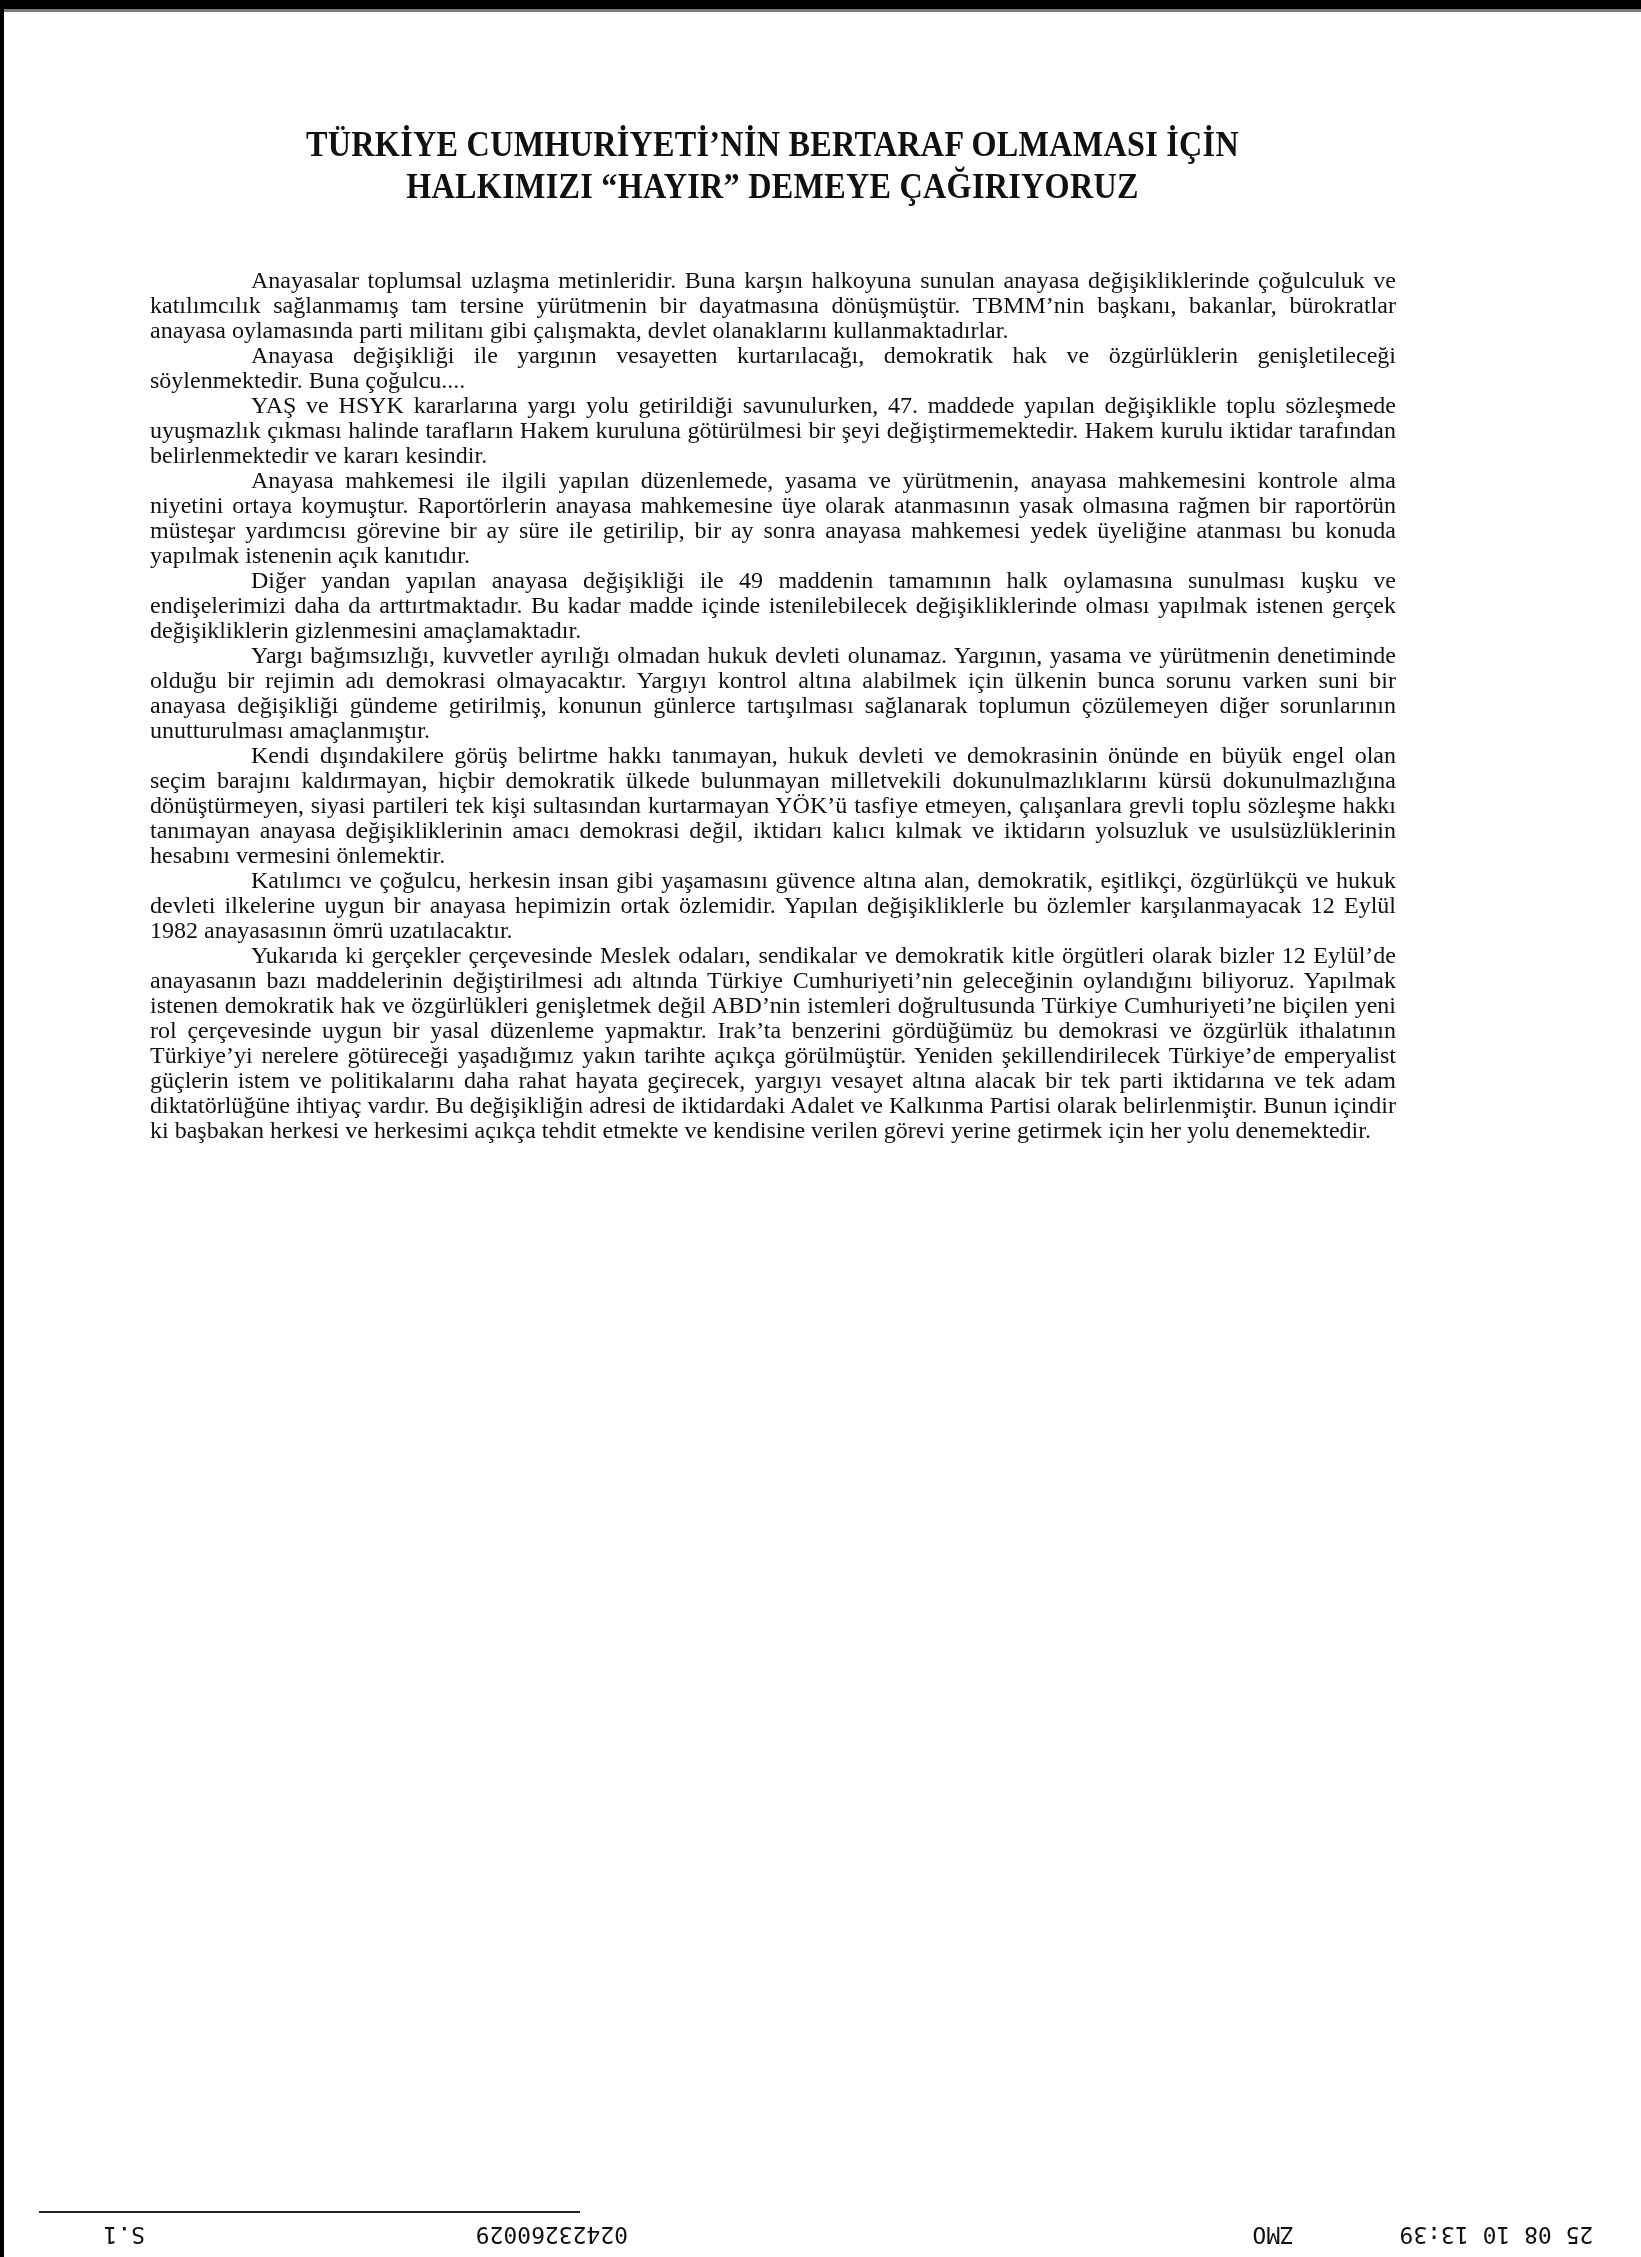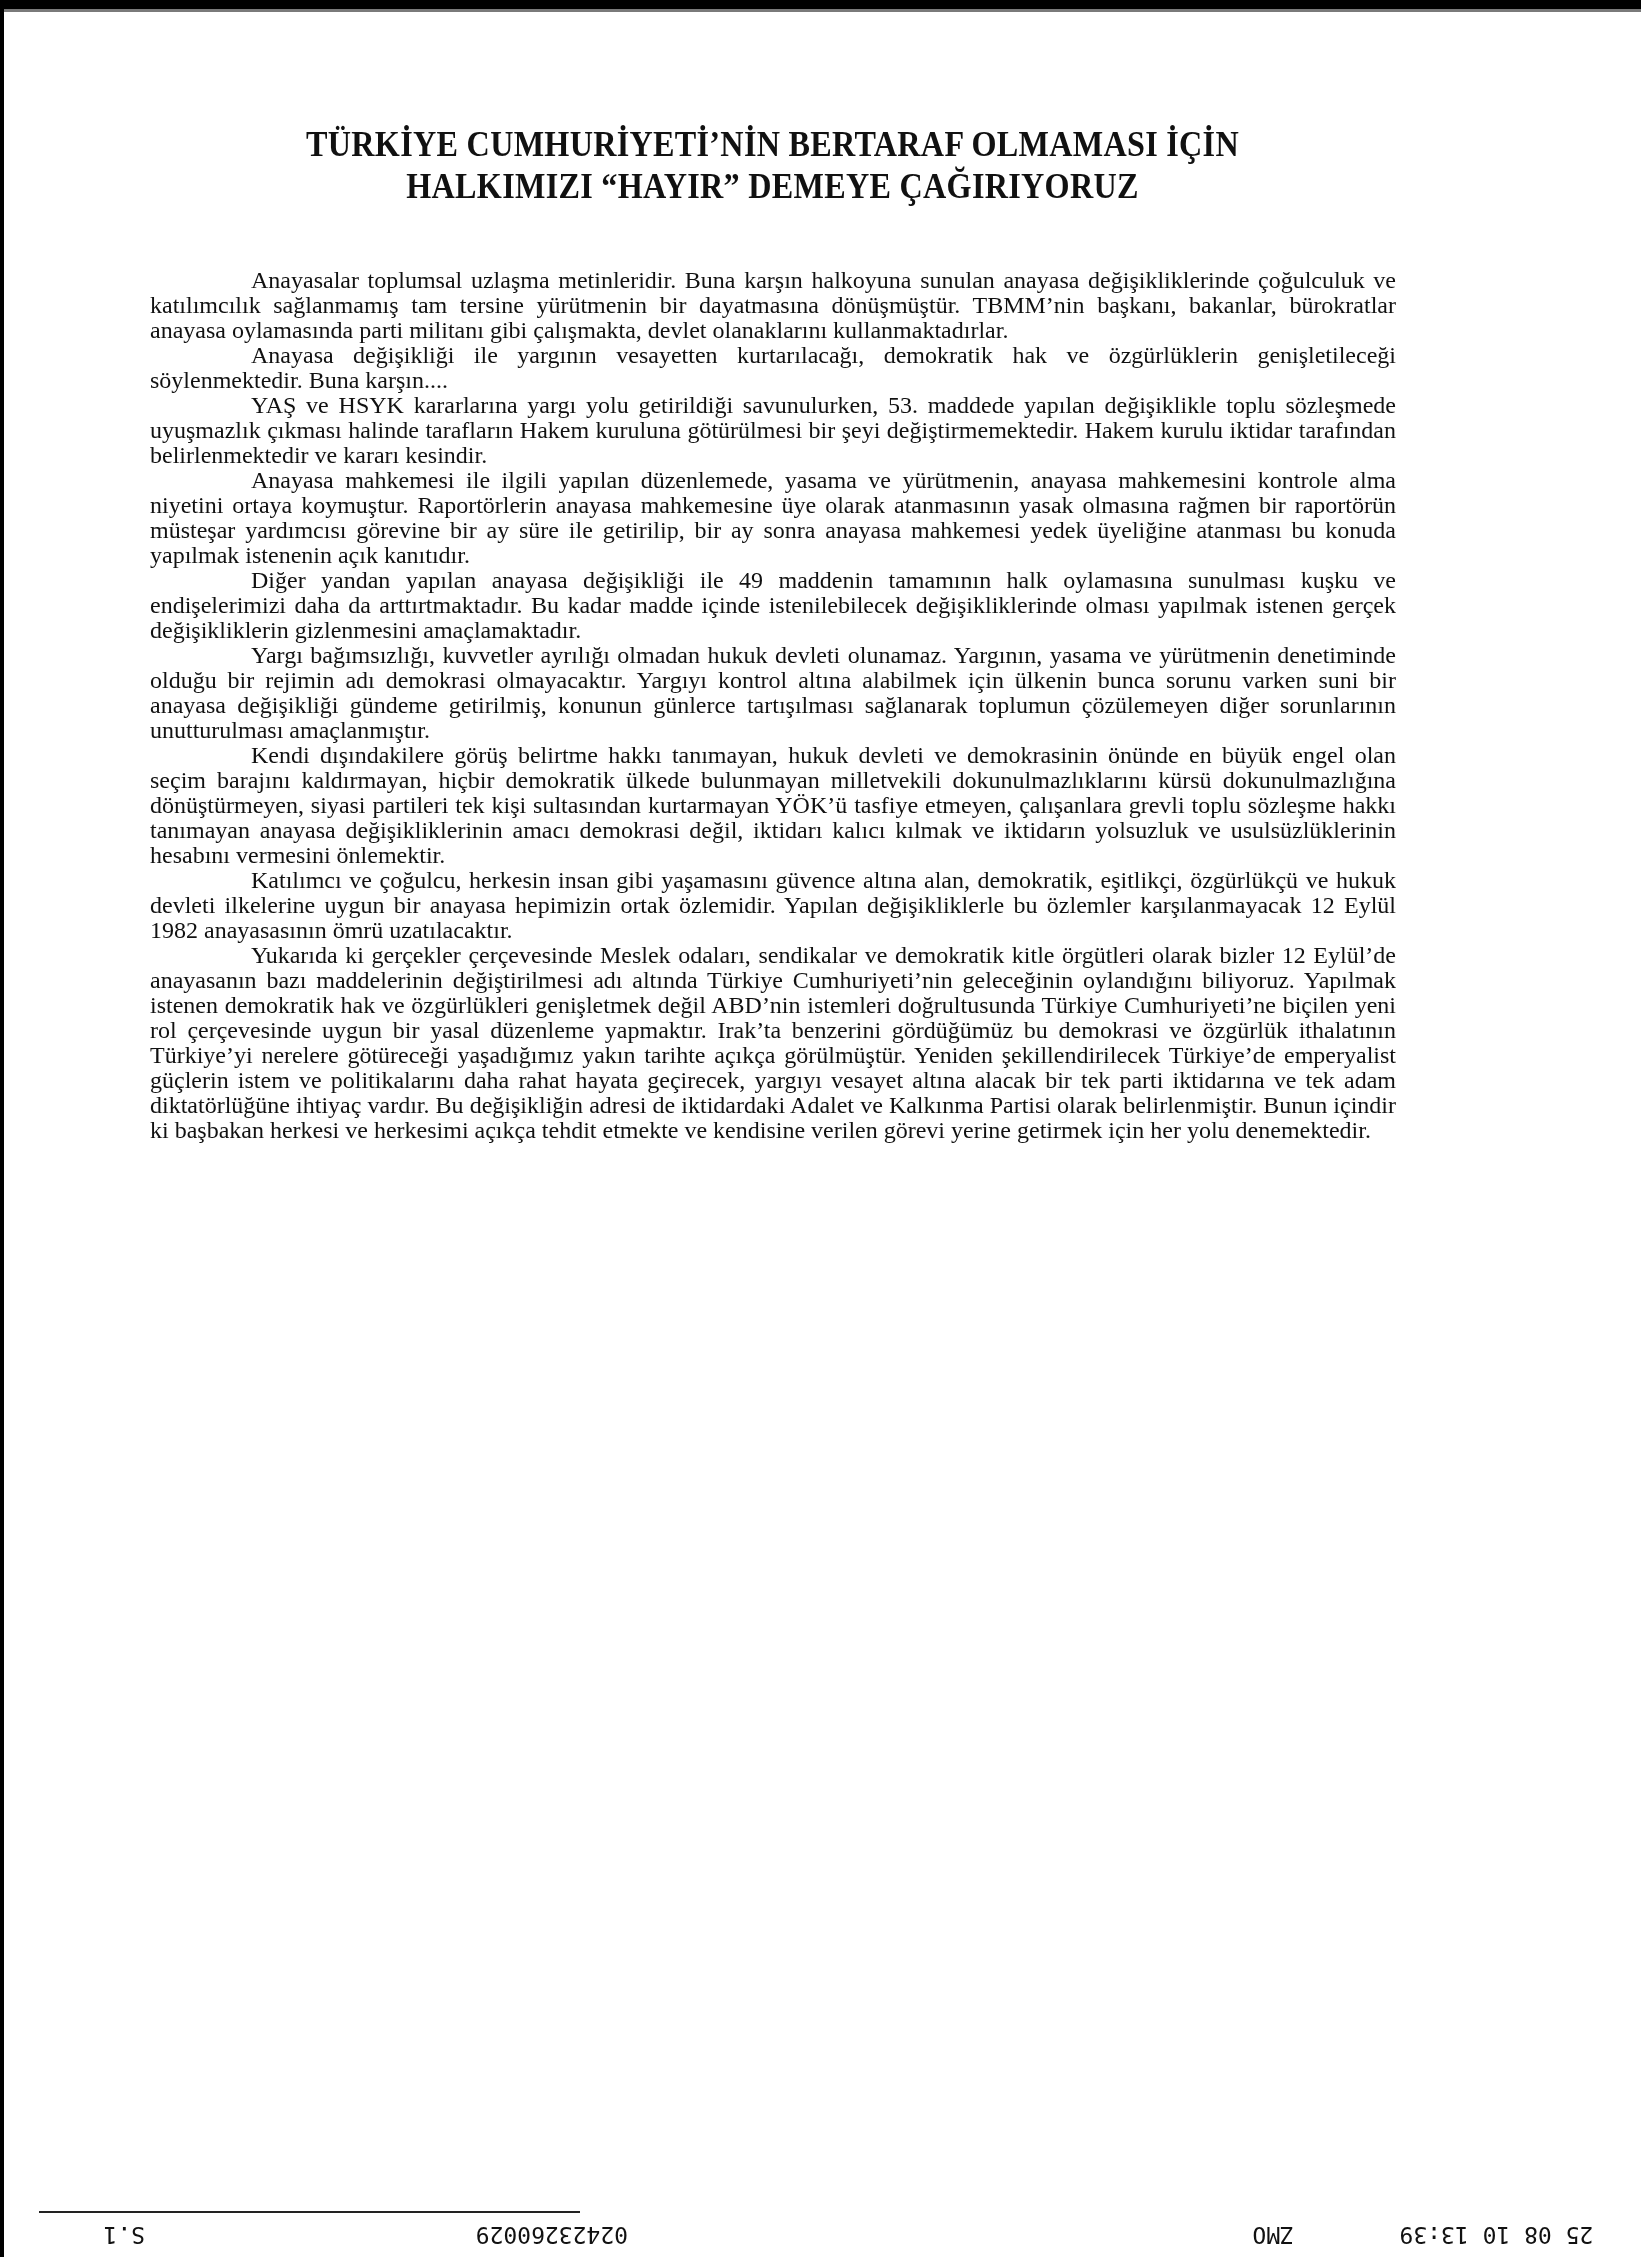--- a/index.html
+++ b/index.html
@@ -26,22 +26,22 @@
 <div class="top-bar2"></div>
 <div class="left-edge"></div>
 
 <div class="title">
   <div>TÜRKİYE CUMHURİYETİ’NİN BERTARAF OLMAMASI İÇİN</div>
   <div>HALKIMIZI “HAYIR” DEMEYE ÇAĞIRIYORUZ</div>
 </div>
 
 <div class="body">
   <p class="para">Anayasalar toplumsal uzlaşma metinleridir. Buna karşın halkoyuna sunulan anayasa değişikliklerinde çoğulculuk ve katılımcılık sağlanmamış tam tersine yürütmenin bir dayatmasına dönüşmüştür. TBMM’nin başkanı, bakanlar, bürokratlar anayasa oylamasında parti militanı gibi çalışmakta, devlet olanaklarını kullanmaktadırlar.</p>
-  <p class="para">Anayasa değişikliği ile yargının vesayetten kurtarılacağı, demokratik hak ve özgürlüklerin genişletileceği söylenmektedir. Buna karşın....</p>
-  <p class="para">YAŞ ve HSYK kararlarına yargı yolu getirildiği savunulurken, 53. maddede yapılan değişiklikle toplu sözleşmede uyuşmazlık çıkması halinde tarafların Hakem kuruluna götürülmesi bir şeyi değiştirmemektedir. Hakem kurulu iktidar tarafından belirlenmektedir ve kararı kesindir.</p>
+  <p class="para">Anayasa değişikliği ile yargının vesayetten kurtarılacağı, demokratik hak ve özgürlüklerin genişletileceği söylenmektedir. Buna çoğulcu....</p>
+  <p class="para">YAŞ ve HSYK kararlarına yargı yolu getirildiği savunulurken, 47. maddede yapılan değişiklikle toplu sözleşmede uyuşmazlık çıkması halinde tarafların Hakem kuruluna götürülmesi bir şeyi değiştirmemektedir. Hakem kurulu iktidar tarafından belirlenmektedir ve kararı kesindir.</p>
   <p class="para">Anayasa mahkemesi ile ilgili yapılan düzenlemede, yasama ve yürütmenin, anayasa mahkemesini kontrole alma niyetini ortaya koymuştur. Raportörlerin anayasa mahkemesine üye olarak atanmasının yasak olmasına rağmen bir raportörün müsteşar yardımcısı görevine bir ay süre ile getirilip, bir ay sonra anayasa mahkemesi yedek üyeliğine atanması bu konuda yapılmak istenenin açık kanıtıdır.</p>
   <p class="para">Diğer yandan yapılan anayasa değişikliği ile 49 maddenin tamamının halk oylamasına sunulması kuşku ve endişelerimizi daha da arttırtmaktadır. Bu kadar madde içinde istenilebilecek değişikliklerinde olması yapılmak istenen gerçek değişikliklerin gizlenmesini amaçlamaktadır.</p>
   <p class="para">Yargı bağımsızlığı, kuvvetler ayrılığı olmadan hukuk devleti olunamaz. Yargının, yasama ve yürütmenin denetiminde olduğu bir rejimin adı demokrasi olmayacaktır. Yargıyı kontrol altına alabilmek için ülkenin bunca sorunu varken suni bir anayasa değişikliği gündeme getirilmiş, konunun günlerce tartışılması sağlanarak toplumun çözülemeyen diğer sorunlarının unutturulması amaçlanmıştır.</p>
   <p class="para">Kendi dışındakilere görüş belirtme hakkı tanımayan, hukuk devleti ve demokrasinin önünde en büyük engel olan seçim barajını kaldırmayan, hiçbir demokratik ülkede bulunmayan milletvekili dokunulmazlıklarını kürsü dokunulmazlığına dönüştürmeyen, siyasi partileri tek kişi sultasından kurtarmayan YÖK’ü tasfiye etmeyen, çalışanlara grevli toplu sözleşme hakkı tanımayan anayasa değişikliklerinin amacı demokrasi değil, iktidarı kalıcı kılmak ve iktidarın yolsuzluk ve usulsüzlüklerinin hesabını vermesini önlemektir.</p>
   <p class="para">Katılımcı ve çoğulcu, herkesin insan gibi yaşamasını güvence altına alan, demokratik, eşitlikçi, özgürlükçü ve hukuk devleti ilkelerine uygun bir anayasa hepimizin ortak özlemidir. Yapılan değişikliklerle bu özlemler karşılanmayacak 12 Eylül 1982 anayasasının ömrü uzatılacaktır.</p>
   <p class="para">Yukarıda ki gerçekler çerçevesinde Meslek odaları, sendikalar ve demokratik kitle örgütleri olarak bizler 12 Eylül’de anayasanın bazı maddelerinin değiştirilmesi adı altında Türkiye Cumhuriyeti’nin geleceğinin oylandığını biliyoruz. Yapılmak istenen demokratik hak ve özgürlükleri genişletmek değil ABD’nin istemleri doğrultusunda Türkiye Cumhuriyeti’ne biçilen yeni rol çerçevesinde uygun bir yasal düzenleme yapmaktır. Irak’ta benzerini gördüğümüz bu demokrasi ve özgürlük ithalatının Türkiye’yi nerelere götüreceği yaşadığımız yakın tarihte açıkça görülmüştür. Yeniden şekillendirilecek Türkiye’de emperyalist güçlerin istem ve politikalarını daha rahat hayata geçirecek, yargıyı vesayet altına alacak bir tek parti iktidarına ve tek adam diktatörlüğüne ihtiyaç vardır. Bu değişikliğin adresi de iktidardaki Adalet ve Kalkınma Partisi olarak belirlenmiştir. Bunun içindir ki başbakan herkesi ve herkesimi açıkça tehdit etmekte ve kendisine verilen görevi yerine getirmek için her yolu denemektedir.</p>
 </div>
 
 <div class="footer-rule"></div>
 <div class="footer">

